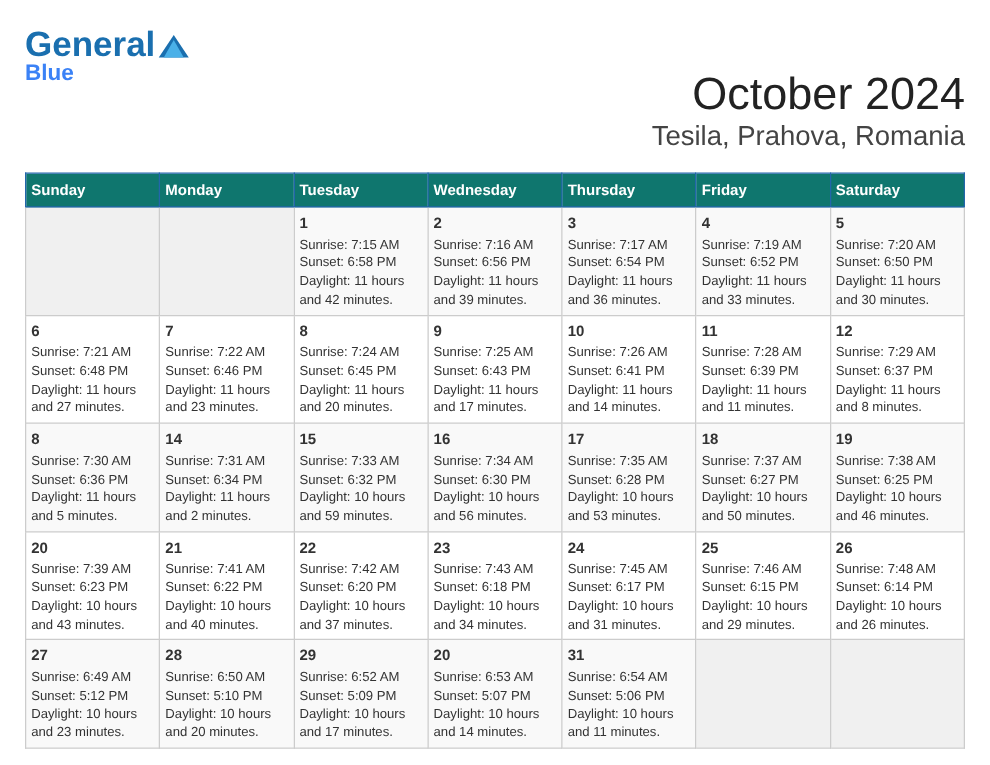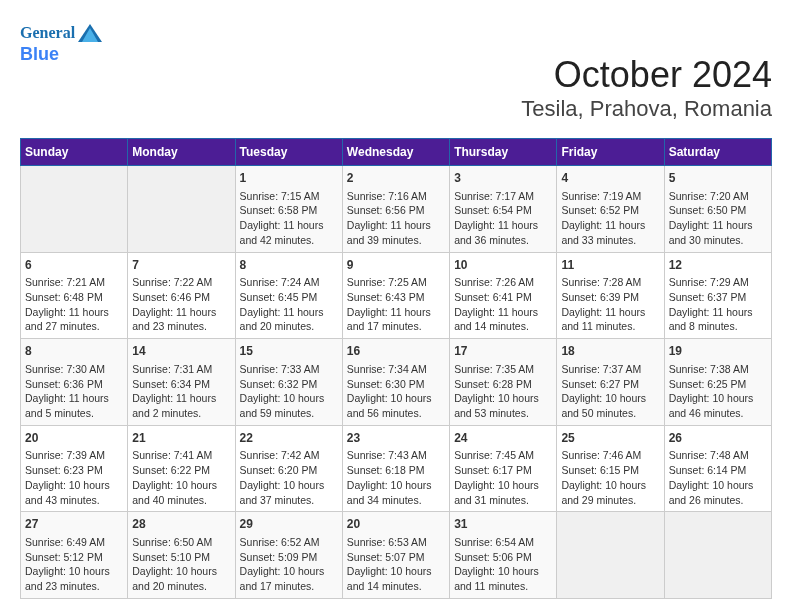--- a/index.html
+++ b/index.html
@@ -32,21 +32,21 @@
     .location {
       font-size: 22px;
       color: #444;
     }
     table {
       width: 100%;
       border-collapse: collapse;
       font-size: 11px;
     }
     thead tr th {
-      background-color: #4c1d95;
+      background-color: #0f766e;
       color: #fff;
       padding: 6px 4px;
       text-align: left;
       font-size: 12px;
       font-weight: bold;
       border: 1px solid #2266aa;
     }
     tbody tr td {
       border: 1px solid #ccc;
       padding: 4px 4px;
@@ -74,21 +74,21 @@
       background: #f0f0f0 !important;
     }
   </style>
 </head>
 <body>
 
 <div class="header">
   <div class="logo">
     <div>
       <div style="display:flex;align-items:center;">
-        <div style="font-size:16px;font-weight:bold;color:#333;line-height:1.15;font-family:Liberation Serif, serif;">
+        <div style="font-size:28px;font-weight:bold;color:#333;line-height:1.15;">
           <span style="color:#1a6faf;">General</span><svg width="28" height="28" viewBox="0 0 28 28" style="vertical-align:middle;margin-left:1px;">
               <polygon points="14,4 26,22 2,22" fill="#1a6faf"></polygon>
               <polygon points="14,8 22,22 6,22" fill="#4ab0e8"></polygon>
             </svg>
         </div>
       </div>
       <div style="font-size:18px;font-weight:bold;color:#3b82f6;margin-top:-4px;">Blue</div>
     </div>
   </div>
   <div class="title-block">

